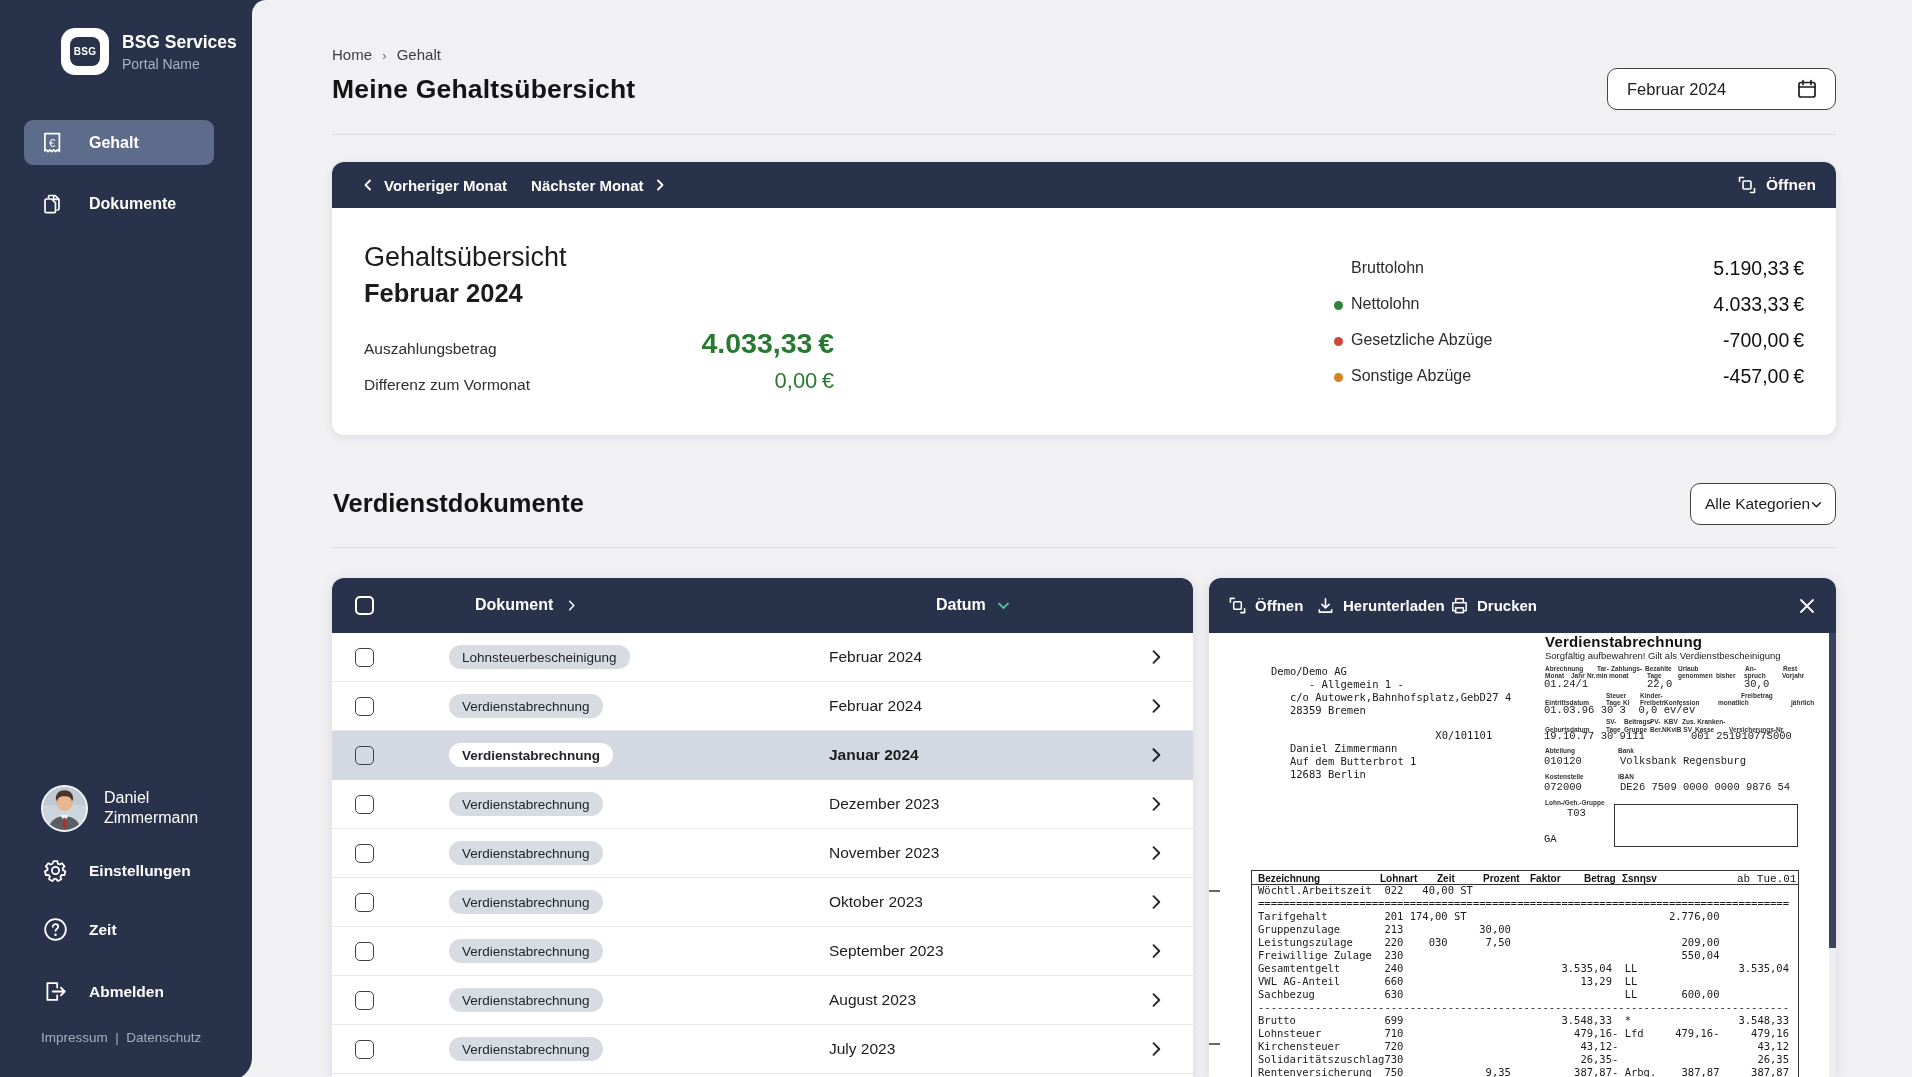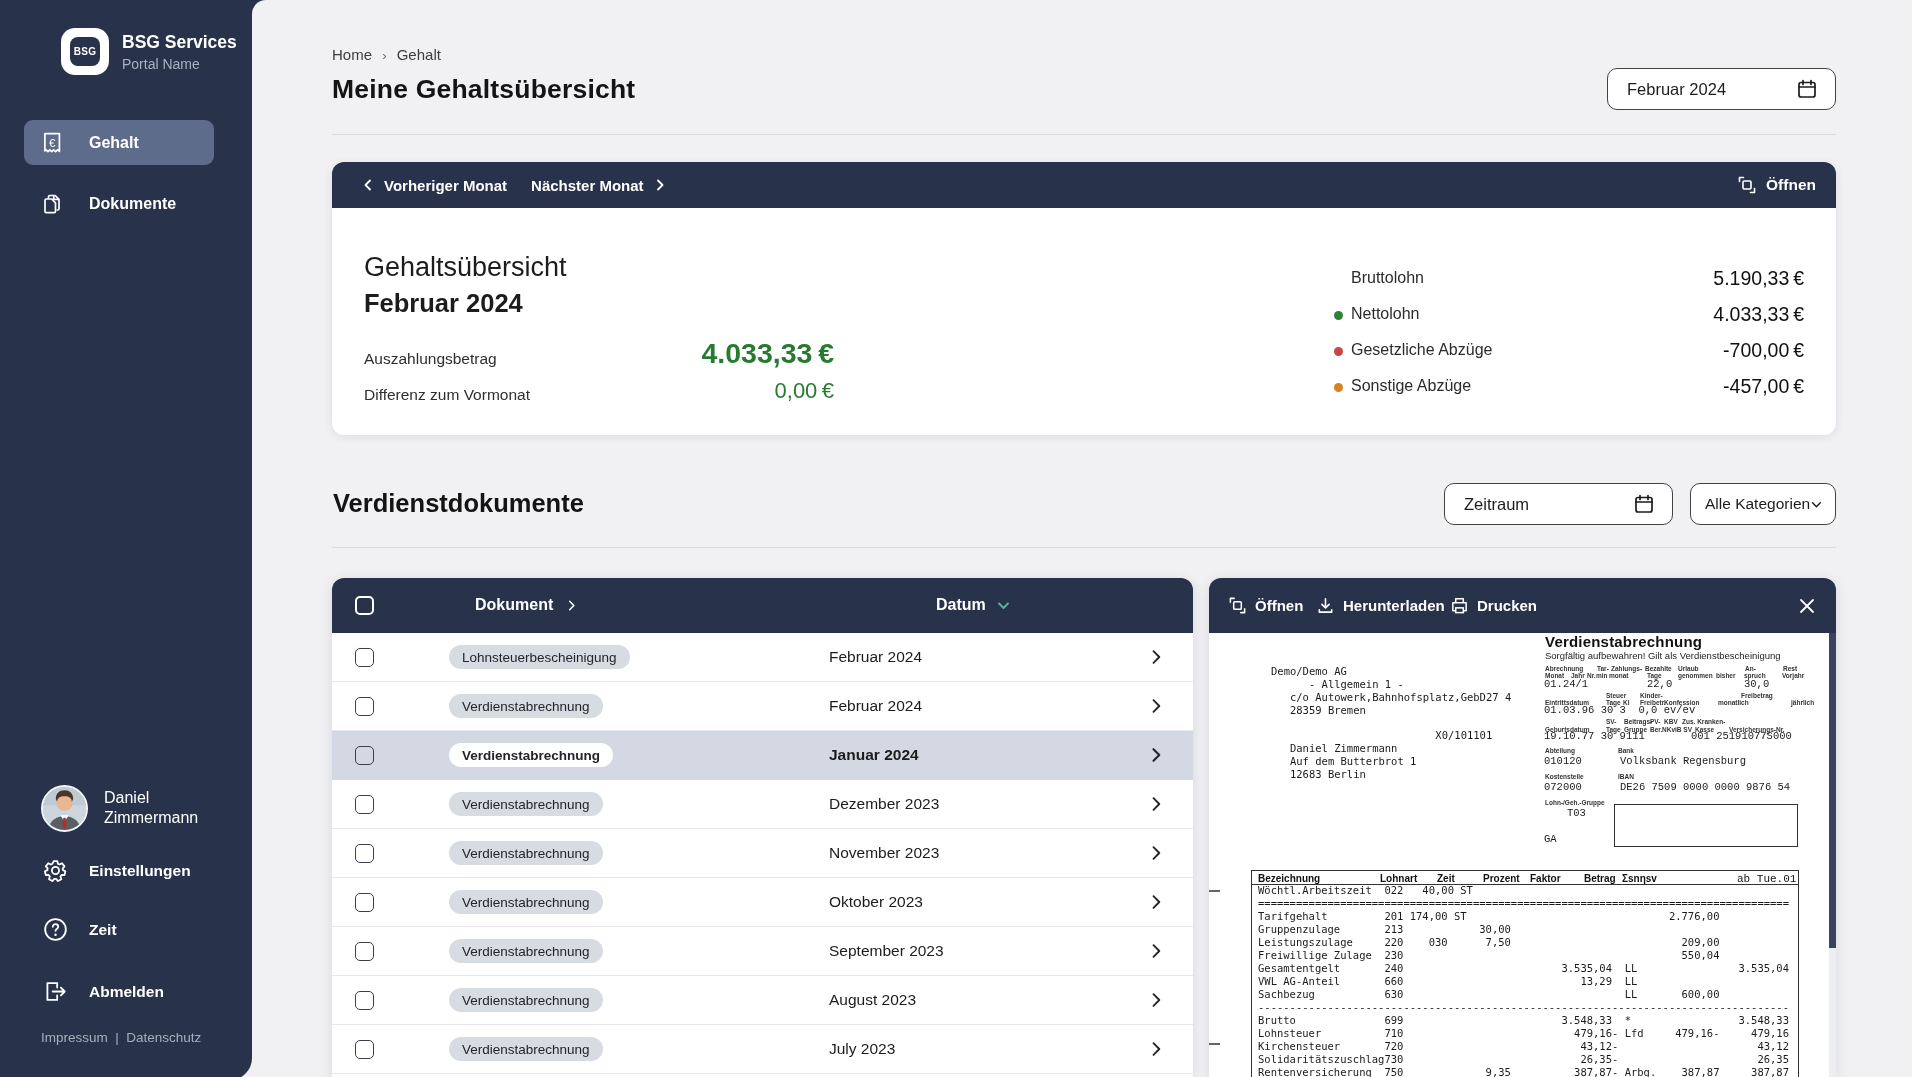--- a/index.html
+++ b/index.html
@@ -197,21 +197,21 @@
         </div>
       </div>
       <div class="ch-right">
         <svg width="20" height="20" viewBox="0 0 20 20" fill="none" stroke="#fff" stroke-width="1.6">
           <path d="M2.5 6.5v-4h4 M17.5 13.5v4h-4" stroke-linecap="round" stroke-linejoin="round"></path>
           <rect x="6" y="6" width="8" height="8" rx="1.2"></rect>
         </svg>
         <span>Öffnen</span>
       </div>
     </div>
-    <div style="position:absolute; left:0; top:56px; width:100%; height:227px;">
+    <div style="position:absolute; left:0; top:46px; width:100%; height:227px;">
       <div class="ov-t1">Gehaltsübersicht</div>
       <div class="ov-t2">Februar 2024</div>
       <div class="ov-l1">Auszahlungsbetrag</div>
       <div class="ov-v1">4.033,33 €</div>
       <div class="ov-l2">Differenz zum Vormonat</div>
       <div class="ov-v2">0,00 €</div>
       <div class="legend">
         <div class="lg-row" style="top:49px">
           <span class="lg-lab">Bruttolohn</span>
             <span class="lg-val">5.190,33 €</span>
@@ -229,27 +229,20 @@
         <div class="lg-row" style="top:157px">
           <span class="lg-dot" style="background:#d6831f"></span>
           <span class="lg-lab">Sonstige Abzüge</span>
             <span class="lg-val">-457,00 €</span>
         </div>
       </div>
     </div>
   </div>
 
   <div class="h2">Verdienstdokumente</div>
-  <div class="sel" style="left:1192px; width:229px;">
-    <span style="margin-left:19px; flex:1;">Zeitraum</span>
-    <svg width="22" height="22" viewBox="0 0 22 22" fill="none" stroke="#1d1d1d" stroke-width="1.7" style="margin-right:17px">
-      <rect x="3" y="4.5" width="16" height="14.5" rx="2"></rect>
-      <path d="M3 9h16 M7 2.5v4 M15 2.5v4" stroke-linecap="round"></path>
-    </svg>
-  </div>
   <div class="sel" style="left:1438px; width:146px;">
     <span style="margin-left:14px; flex:1; font-size:15.5px;">Alle Kategorien</span>
     <svg width="15" height="15" viewBox="0 0 15 15" fill="none" stroke="#1d1d1d" stroke-width="1.7" style="margin-right:12px">
       <path d="M3 5.5 7.5 10 12 5.5" stroke-linecap="round" stroke-linejoin="round"></path>
     </svg>
   </div>
   <div class="rule2"></div>
 
   <div class="table">
     <div class="t-head">

